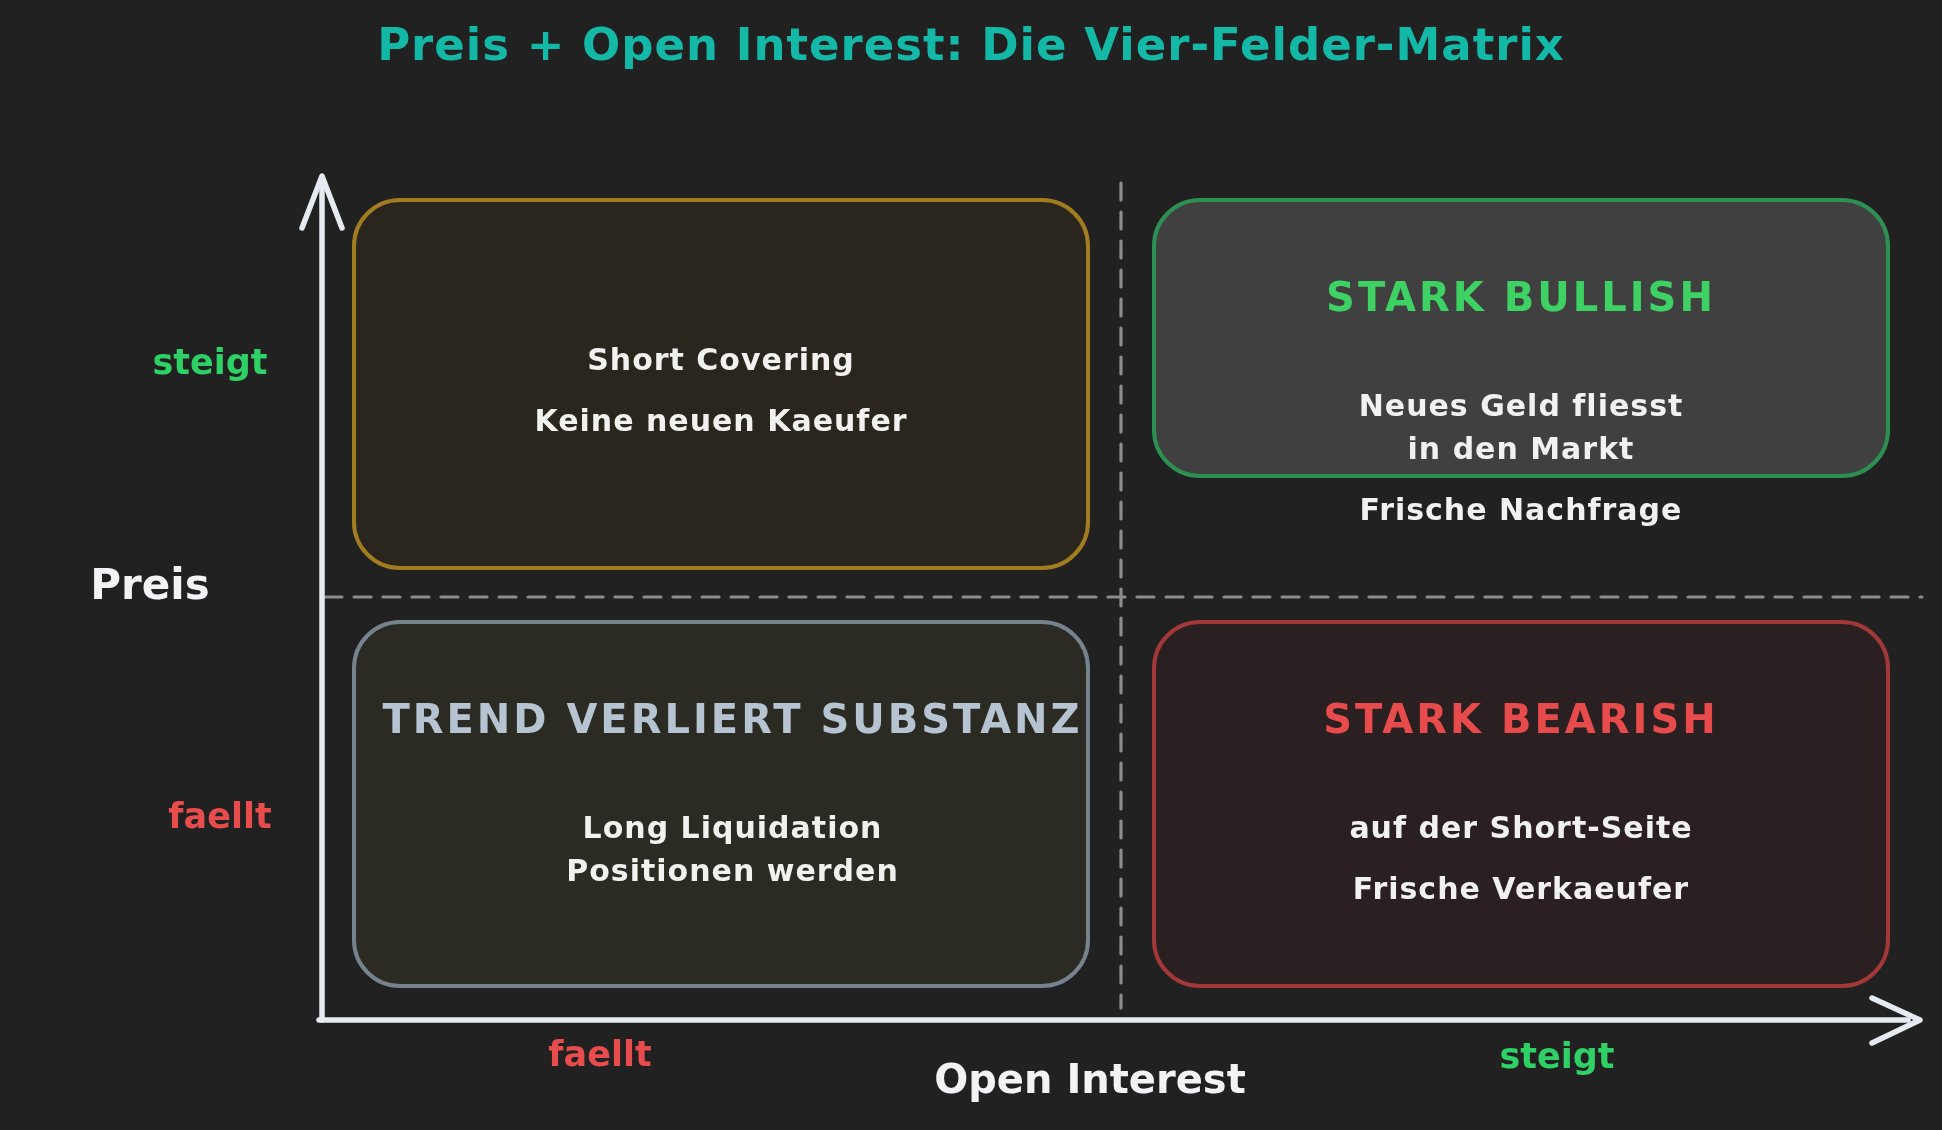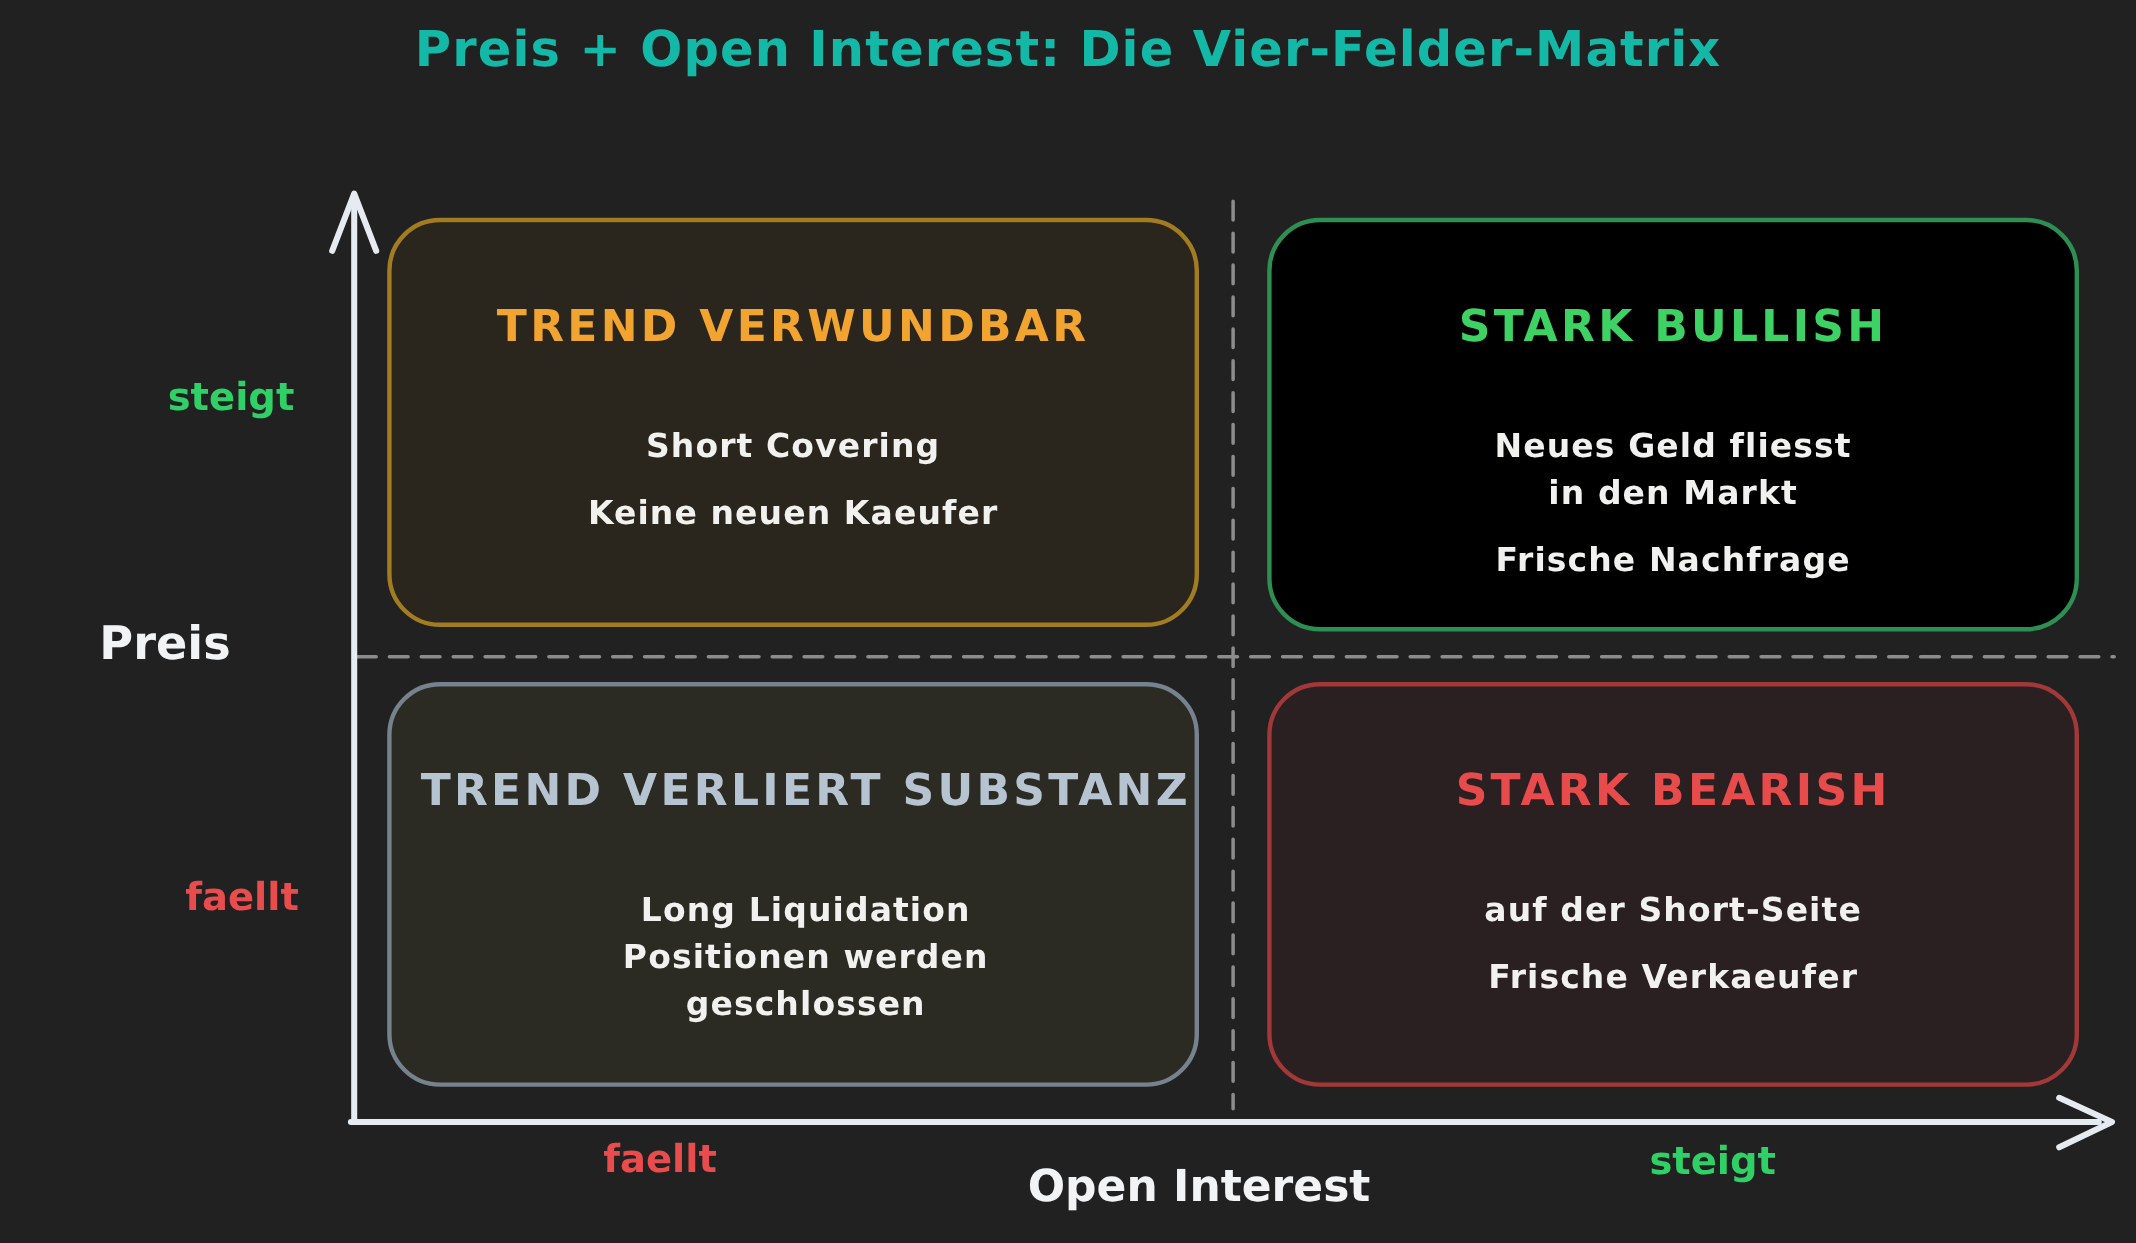--- a/index.html
+++ b/index.html
@@ -35,21 +35,21 @@
   }
   .qbox .q-para{
     color:#f1f2ef;
     font-size:30px;font-weight:bold;letter-spacing:1px;
     line-height:43px;
   }
   .qbox .q-para.p1{margin-top:64px;}
   .qbox .q-para.p2{margin-top:18px;}
   .q-tl{left:352px;top:198px;width:738px;height:372px;border-color:#a27c20;background:#2a251d;}
   .q-tl .q-title{color:#f2a431;}
-  .q-tr{left:1152px;top:198px;width:738px;height:376px;border-color:#2d8f52;background:#000000;}
+  .q-tr{left:1152px;top:198px;width:738px;height:280px;border-color:#2d8f52;background:#404040;}
   .q-tr .q-title{color:#3ed164;}
   .q-bl{left:352px;top:620px;width:738px;height:368px;border-color:#76828e;background:#2b2a23;padding-left:23px;}
   .q-bl .q-title{color:#b6c4d2;}
   .q-br{left:1152px;top:620px;width:738px;height:368px;border-color:#a23838;background:#2b2021;}
   .q-br .q-title{color:#e84b4b;}
   
   .axis-label{
     text-align:center;
     font-weight:bold;
   }
@@ -73,21 +73,20 @@
     <line x1="325" y1="597" x2="1922" y2="597" stroke="#8c8c8c" stroke-width="3.2" stroke-dasharray="17 12" stroke-linecap="round"></line>
 
     <line x1="322" y1="1020" x2="322" y2="186" stroke="#e6ebf2" stroke-width="5.5" stroke-linecap="round"></line>
     <path d="M 302 228 L 322 176 L 342 228" fill="none" stroke="#e6ebf2" stroke-width="5.5" stroke-linecap="round" stroke-linejoin="round"></path>
 
     <line x1="319" y1="1020" x2="1908" y2="1020" stroke="#e6ebf2" stroke-width="5.5" stroke-linecap="round"></line>
     <path d="M 1872 998 L 1920 1020 L 1872 1043" fill="none" stroke="#e6ebf2" stroke-width="5.5" stroke-linecap="round" stroke-linejoin="round"></path>
   </svg>
 
   <div class="abs qbox q-tl">
-    <div class="q-title">TREND VERWUNDBAR</div>
     <div class="q-para p1">
       <div>Short Covering</div>
     </div>
     <div class="q-para p2">
       <div>Keine neuen Kaeufer</div>
     </div>
   </div>
 
   <div class="abs qbox q-tr">
     <div class="q-title">STARK BULLISH</div>
@@ -98,21 +97,20 @@
     <div class="q-para p2">
       <div>Frische Nachfrage</div>
     </div>
   </div>
 
   <div class="abs qbox q-bl">
     <div class="q-title">TREND VERLIERT SUBSTANZ</div>
     <div class="q-para p1">
       <div>Long Liquidation</div>
       <div>Positionen werden</div>
-      <div>geschlossen</div>
     </div>
   </div>
 
   <div class="abs qbox q-br">
     <div class="q-title">STARK BEARISH</div>
     <div class="q-para p1">
       <div>auf der Short-Seite</div>
     </div>
     <div class="q-para p2">
       <div>Frische Verkaeufer</div>

